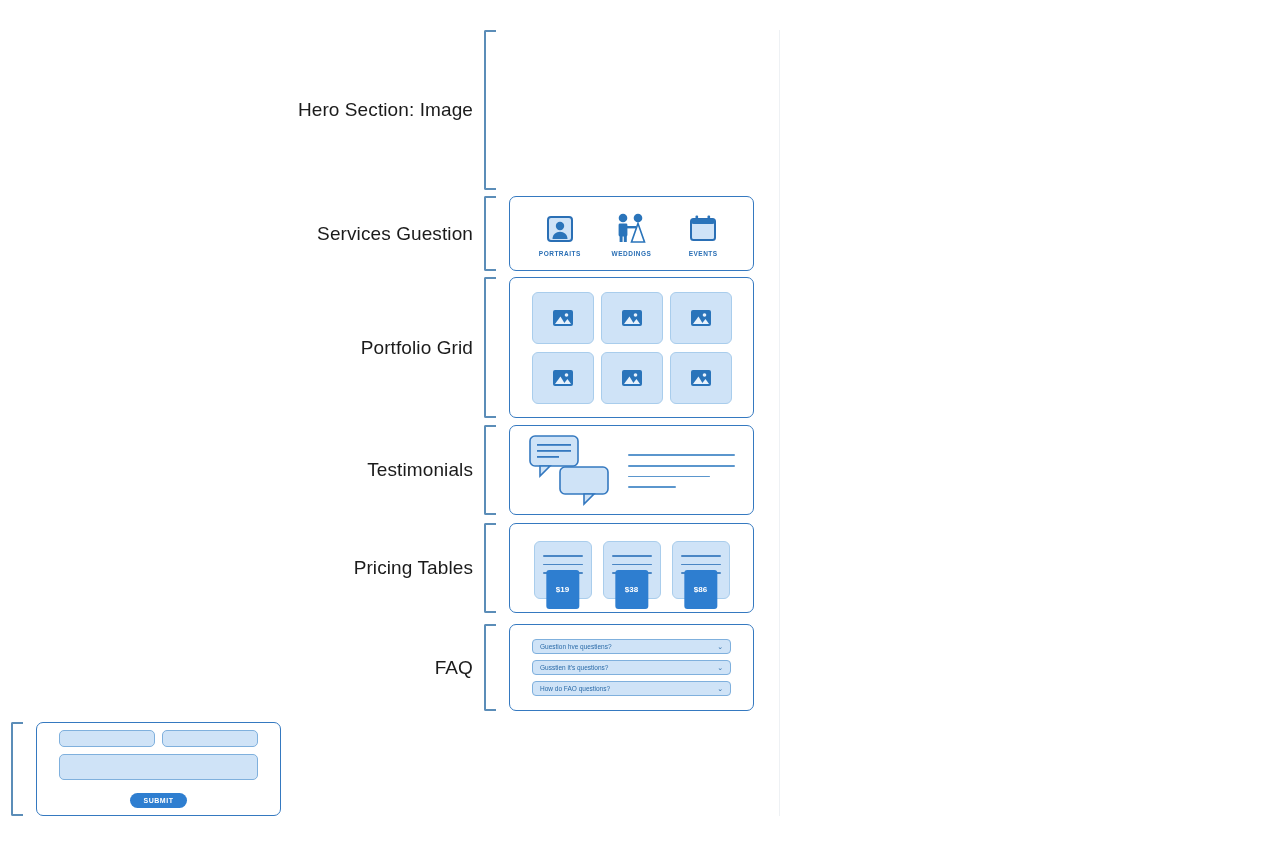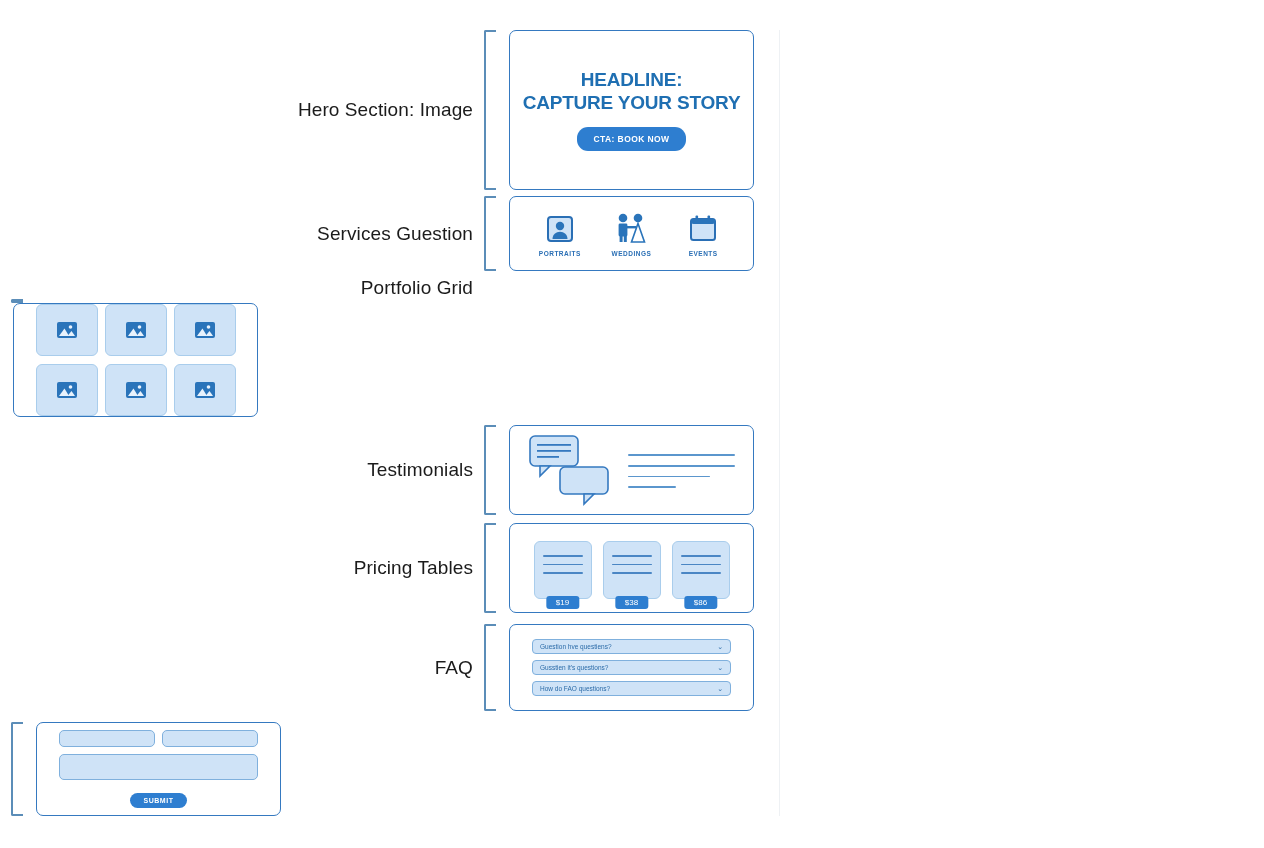--- a/index.html
+++ b/index.html
@@ -150,22 +150,22 @@
     height: 1.6px; background: #4a86c4;
     margin: 0 auto 7px; width: 40px; border-radius: 1px;
   }
   .price-badge {
     position: absolute;
     left: 50%; transform: translateX(-50%);
     bottom: -11px;
     background: #2e7ed0;
     color: #fff;
     font-size: 8px;
-    font-weight: normal;
-    padding: 2px 10px;
+    font-weight: bold;
+    padding: 15px 10px;
     border-radius: 3px;
     white-space: nowrap;
   }
 
   
   .faq-inner { width: 100%; padding: 0 22px; display: flex; flex-direction: column; gap: 6px; }
   .faq-row {
     height: 15px;
     background: #cfe3f7;
     border: 1px solid #7fb0dd;
@@ -204,29 +204,20 @@
 </head>
 <body>
 
 <div id="canvas">
 
   <div class="guide-line"></div>
 
   <div class="row" style="top:30px; height:160px;">
     <div class="row-label">Hero Section: Image</div>
     <div class="bracket"></div>
-    <div class="card">
-      <div class="hero-inner">
-        <div class="hero-headline">
-          <span>HEADLINE:</span>
-          <span class="l2">CAPTURE YOUR STORY</span>
-        </div>
-        <div class="cta-btn">CTA: BOOK NOW</div>
-      </div>
-    </div>
   </div>
 
   <div class="row" style="top:196px; height:75px;">
     <div class="row-label">Services Guestion</div>
     <div class="bracket"></div>
     <div class="card">
       <div class="services-inner">
 
         <div class="service-item">
           <div class="svc-icon">
@@ -263,21 +254,21 @@
               <rect x="3" y="5" width="24" height="5" rx="2.5" fill="#2a74ba"></rect>
             </svg>
           </div>
           <div class="service-label">EVENTS</div>
         </div>
 
       </div>
     </div>
   </div>
 
-  <div class="row" style="top:277px; height:141px;flex-direction:column;">
+  <div class="row" style="top:277px; height:141px;">
     <div class="row-label">Portfolio Grid</div>
     <div class="bracket"></div>
     <div class="card">
       <div class="portfolio-grid">
         <div class="thumb">
           <svg width="22" height="18" viewBox="0 0 22 18">
             <rect x="1" y="1" width="20" height="16" rx="2" fill="#2a74ba"></rect>
             <circle cx="14.5" cy="6" r="1.8" fill="#e8f2fc"></circle>
             <path d="M3 15 L8.5 7.5 L13 15 Z" fill="#e8f2fc"></path>
             <path d="M11.5 15 L15.5 10 L19 15 Z" fill="#e8f2fc"></path>

